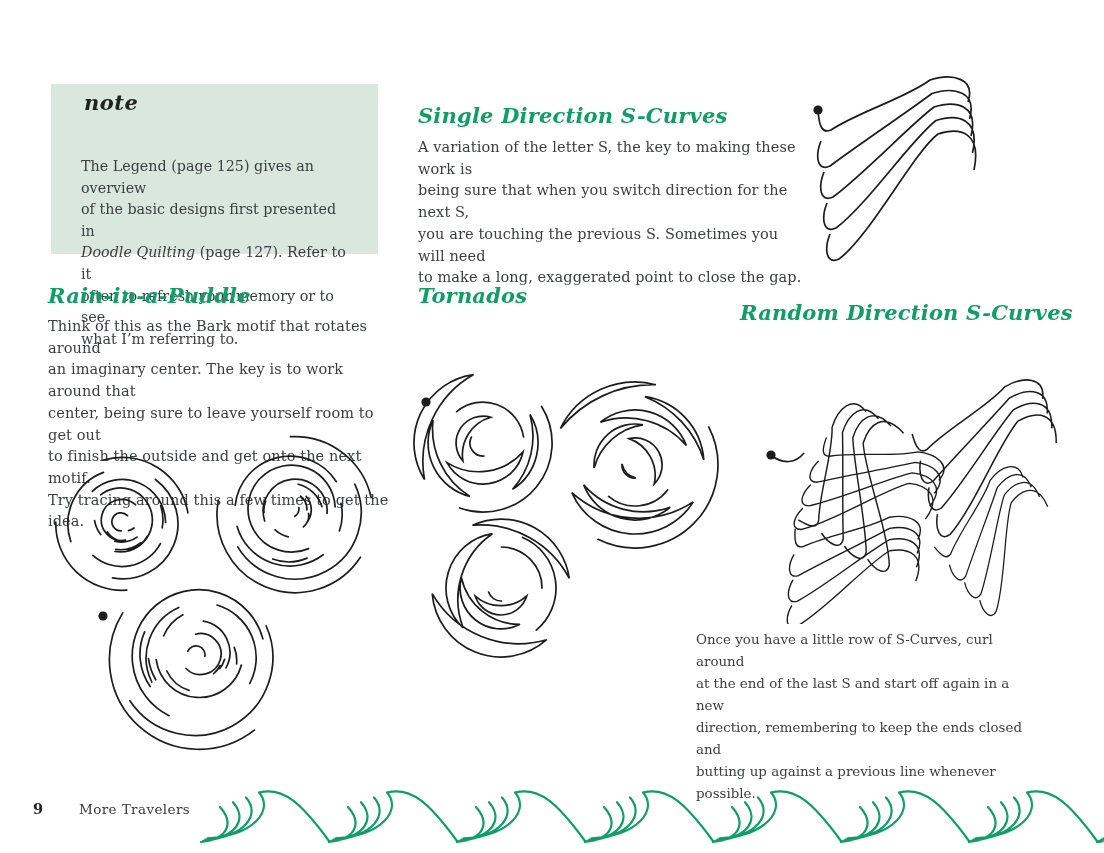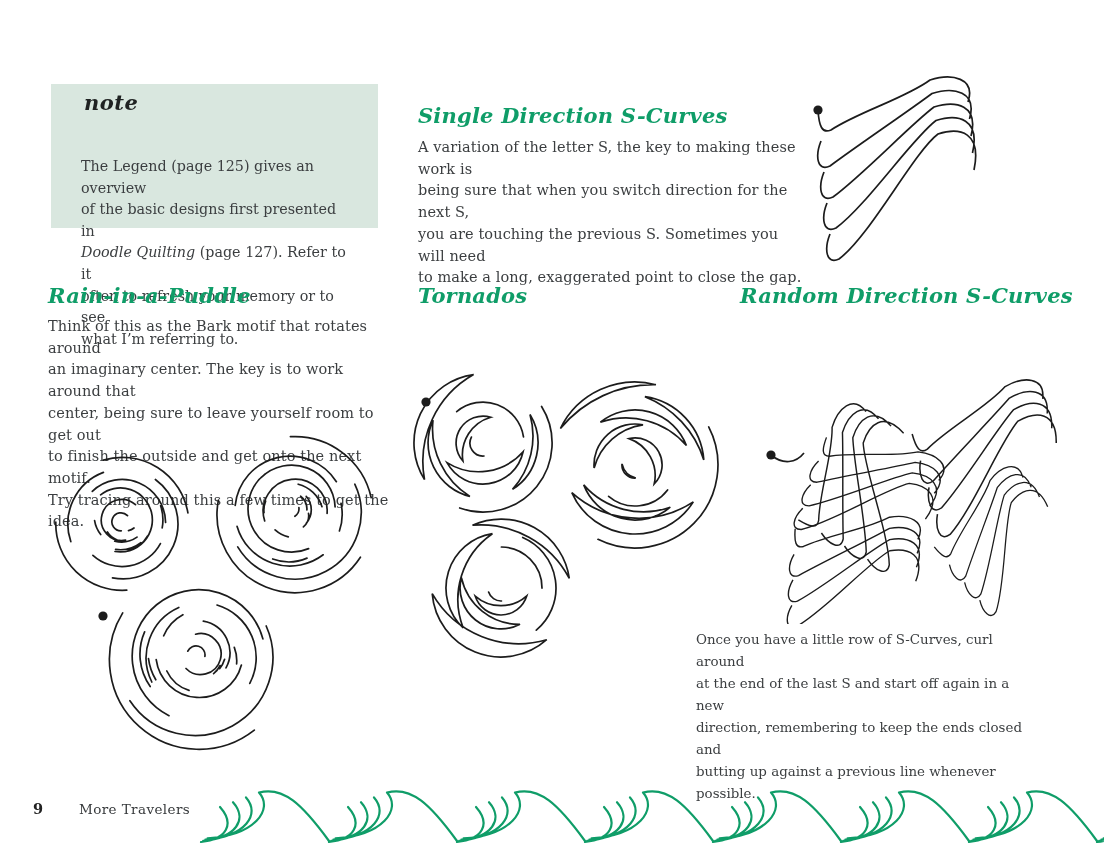--- a/index.html
+++ b/index.html
@@ -5,35 +5,35 @@
   :root{
     --accent:#0f9d68;
     --note-bg:#d9e7df;
     --text:#3b3e40;
     --ink:#1c1c1c;
   }
   html,body{margin:0;padding:0;background:#ffffff;}
   body{font-family:"DejaVu Serif", serif;}
   .page{position:relative;width:1104px;height:853px;background:#fff;overflow:hidden;}
 
-  .note-box{position:absolute;left:51px;top:84px;width:327px;height:144px;background:var(--note-bg);text-decoration:underline;}
+  .note-box{position:absolute;left:51px;top:84px;width:327px;height:170px;background:var(--note-bg);text-decoration:underline;}
   .note-title{position:absolute;left:33px;top:6px;font-style:italic;font-weight:bold;font-size:21px;color:#1f2222;letter-spacing:.5px;}
   .note-text{position:absolute;left:30px;top:40px;width:272px;font-size:14.3px;line-height:21.6px;color:var(--text);white-space:pre-line;margin-top:32px;}
   .note-text .ital{font-style:italic;text-align:right;}
 
   .h2{font-style:italic;font-weight:bold;font-size:21px;color:var(--accent);letter-spacing:.2px;margin:0;}
   .body-text{font-size:14.5px;line-height:21.7px;color:var(--text);white-space:pre-line;letter-spacing:.1px;}
 
   .sec-single{position:absolute;left:418px;top:103px;width:385px;}
   .sec-single .body-text{margin-top:9px;}
   .sec-rain-h{position:absolute;left:48px;top:283px;}
   .sec-rain-b{position:absolute;left:48px;top:316px;width:352px;}
   .sec-torn-h{position:absolute;left:418px;top:283px;}
   .sec-torn-b{position:absolute;left:418px;top:314px;width:330px;}
-  .sec-rand-h{position:absolute;left:740px;top:283px;}
+  .sec-rand-h{position:absolute;left:740px;top:300px;}
 
   .caption{position:absolute;left:696px;top:629px;width:338px;font-size:13.4px;line-height:22px;color:var(--text);white-space:pre-line;}
 
   .drawing{position:absolute;}
   .d-single{left:810px;top:72px;}
   .d-rain{left:45px;top:432px;}
   .d-torn{left:408px;top:368px;}
   .d-rand{left:738px;top:312px;}
   .d-wave{left:188px;top:786px;}
   svg{display:block;overflow:hidden;}

